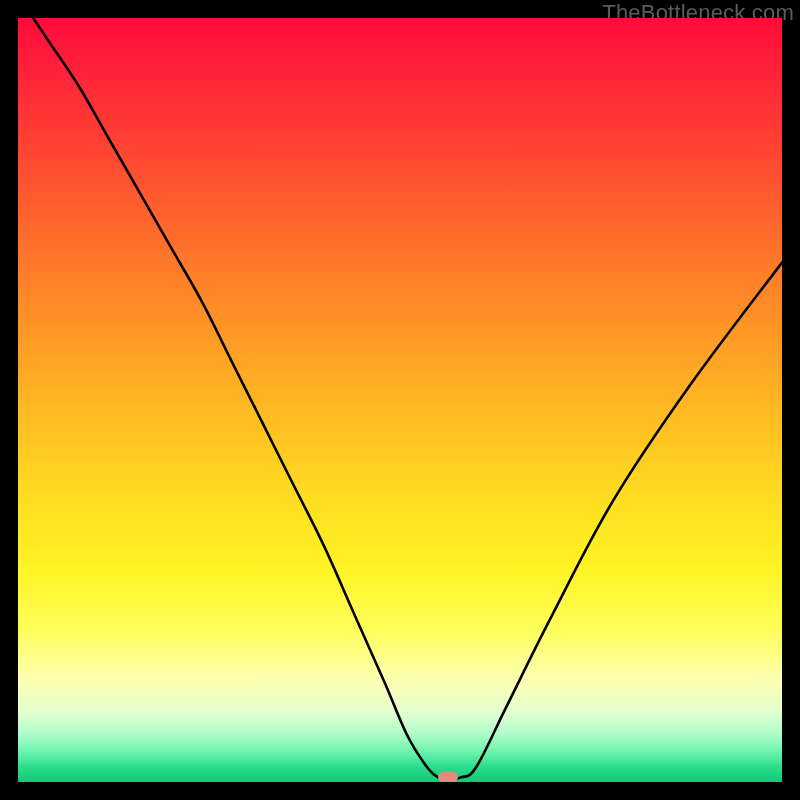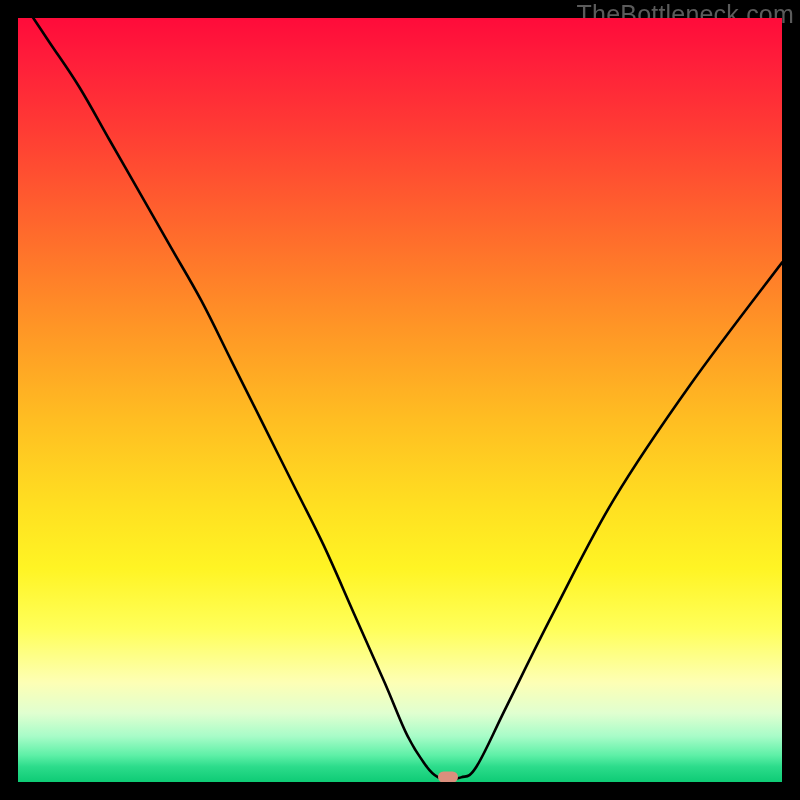--- a/index.html
+++ b/index.html
@@ -56,21 +56,21 @@
     height: 11px;
     border-radius: 6px;
     background: #db8f7d;
     transform: translate(-50%, -50%);
   }
   .watermark {
     position: absolute;
     top: 0px;
     right: 6px;
     font-family: Arial, Helvetica, sans-serif;
-    font-size: 25px;
+    font-size: 22px;
     color: #5b5b5b;
     letter-spacing: 0.2px;
     user-select: none;
   }
 </style>
 </head>
 <body>
 
 <div class="frame">
 

